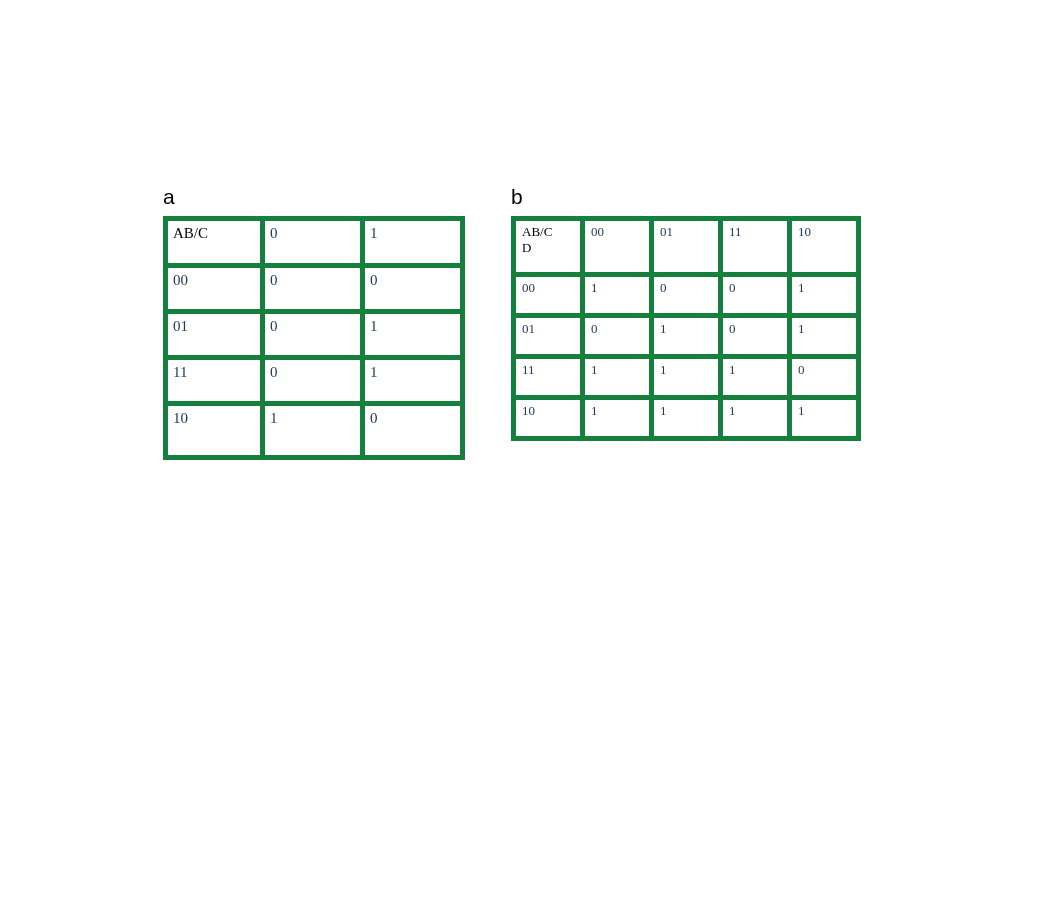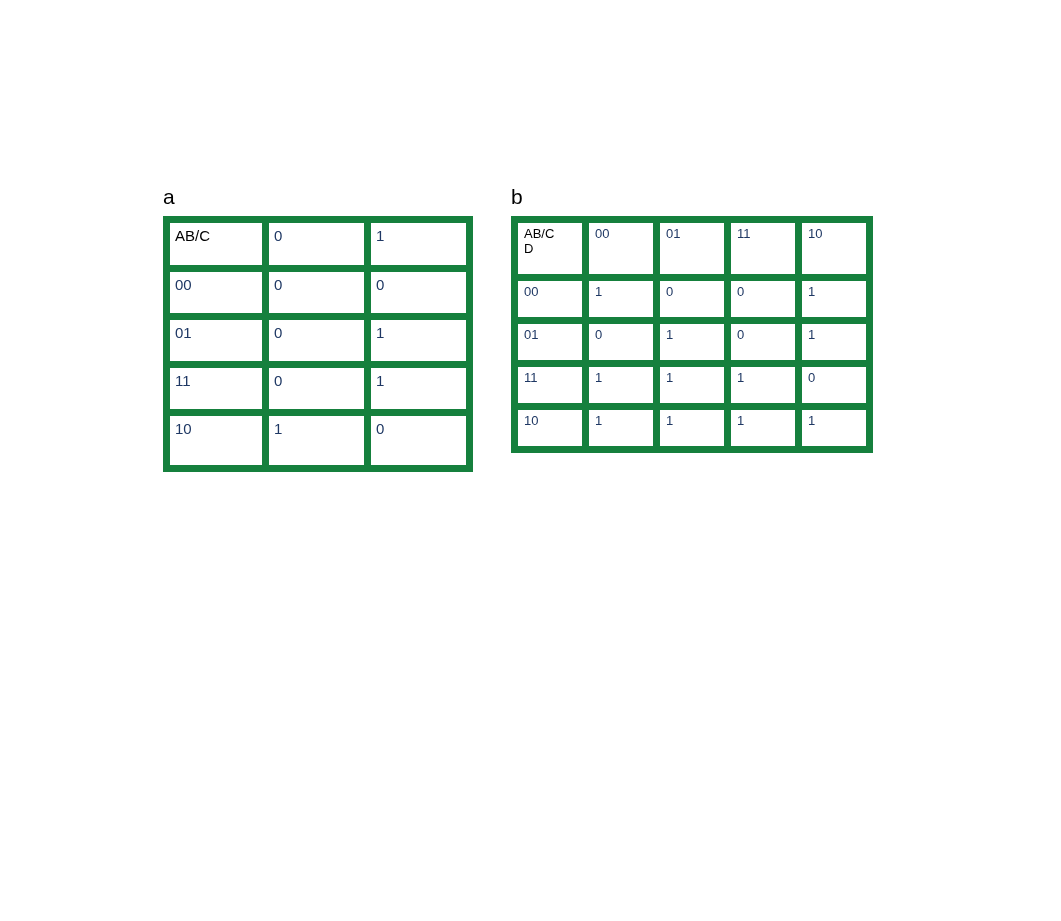--- a/index.html
+++ b/index.html
@@ -27,24 +27,24 @@
     margin-bottom: 9px;
     font-family: "Liberation Sans", sans-serif;
   }
 
   table.ktable {
     border-collapse: collapse;
     table-layout: fixed;
   }
 
   table.ktable td {
-    border: 7px solid #15803d;
+    border: 5px solid #15803d;
     vertical-align: top;
     color: #1f3864;
-    font-family: Liberation Sans, sans-serif;
+    font-family: Liberation Serif, serif;
   }
 
   
   #map-a { left: 163px; top: 186px; }
 
   #map-a table.ktable td {
     height: 36px;
     padding: 4px 0 0 5px;
     font-size: 15px;
   }

